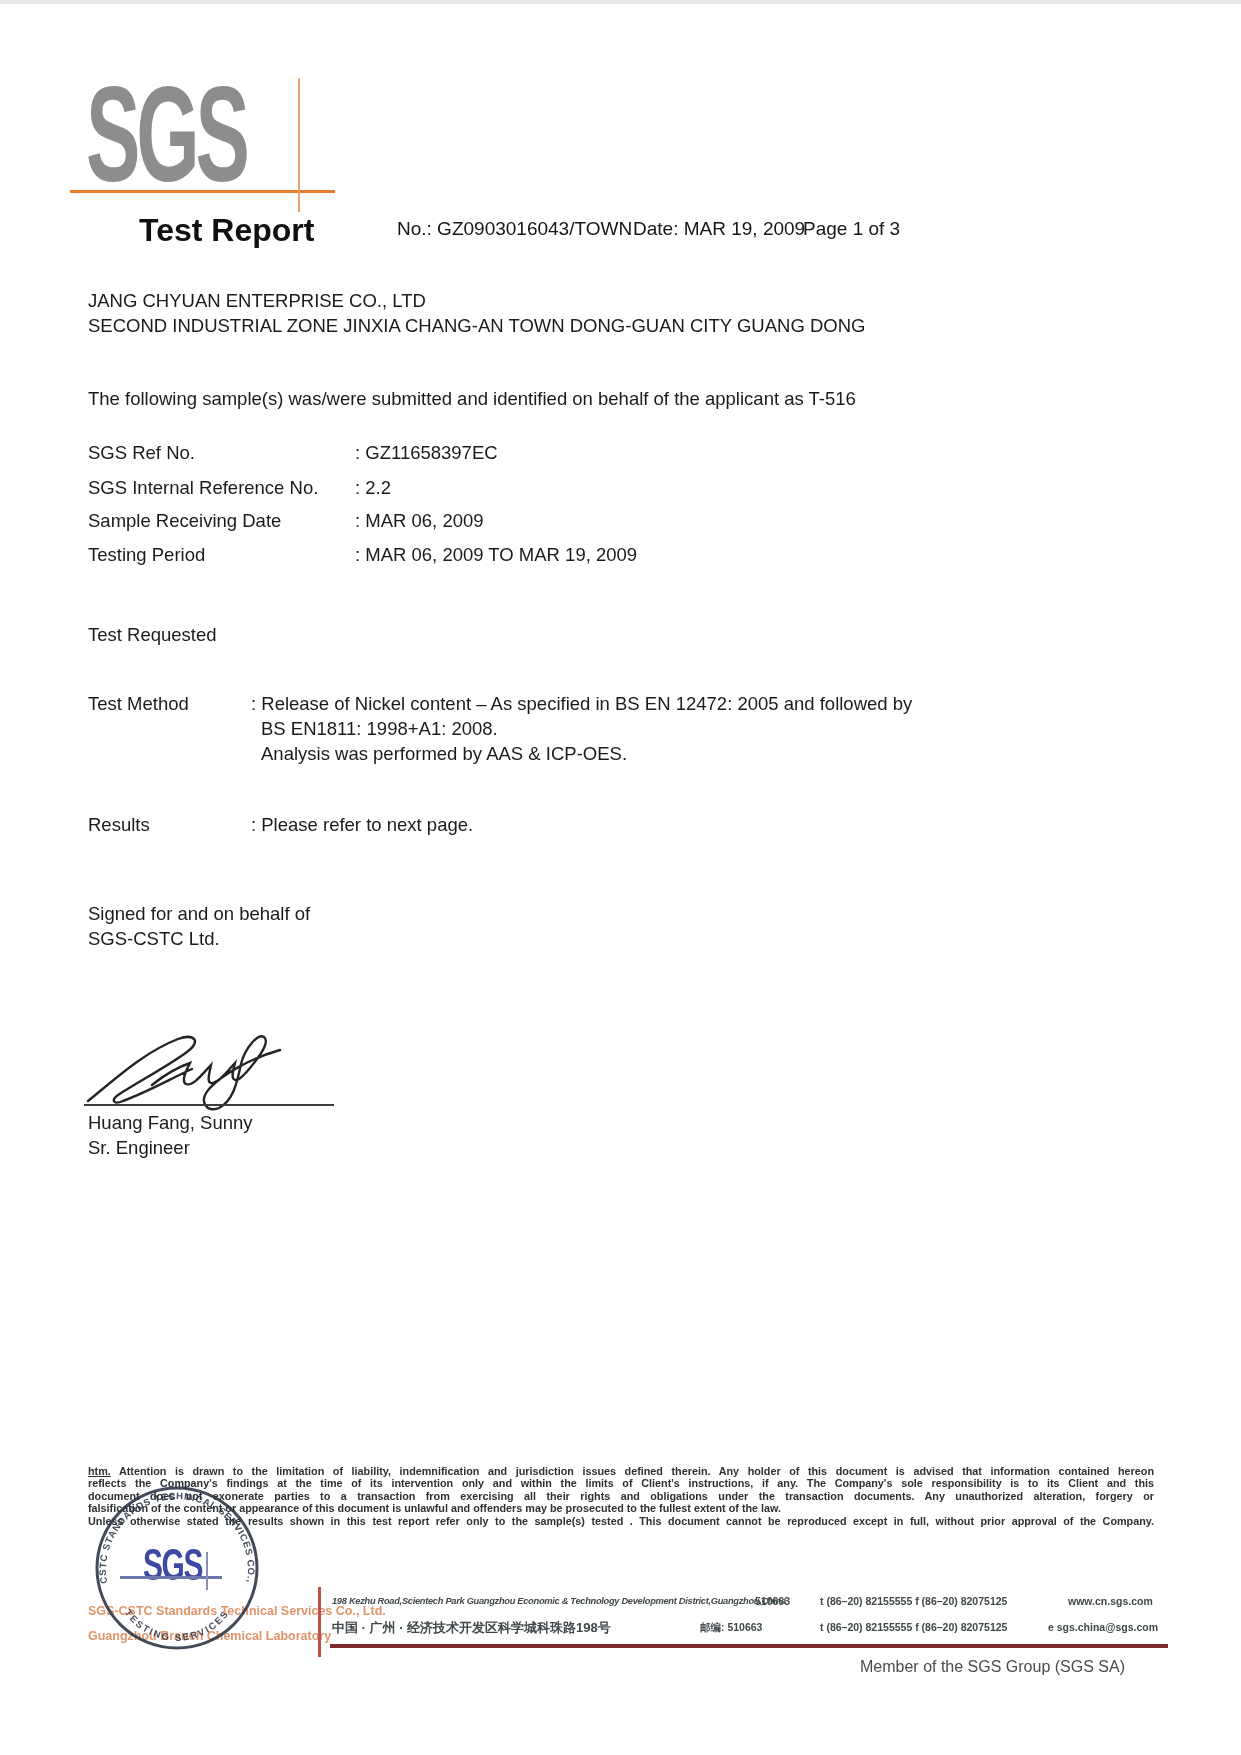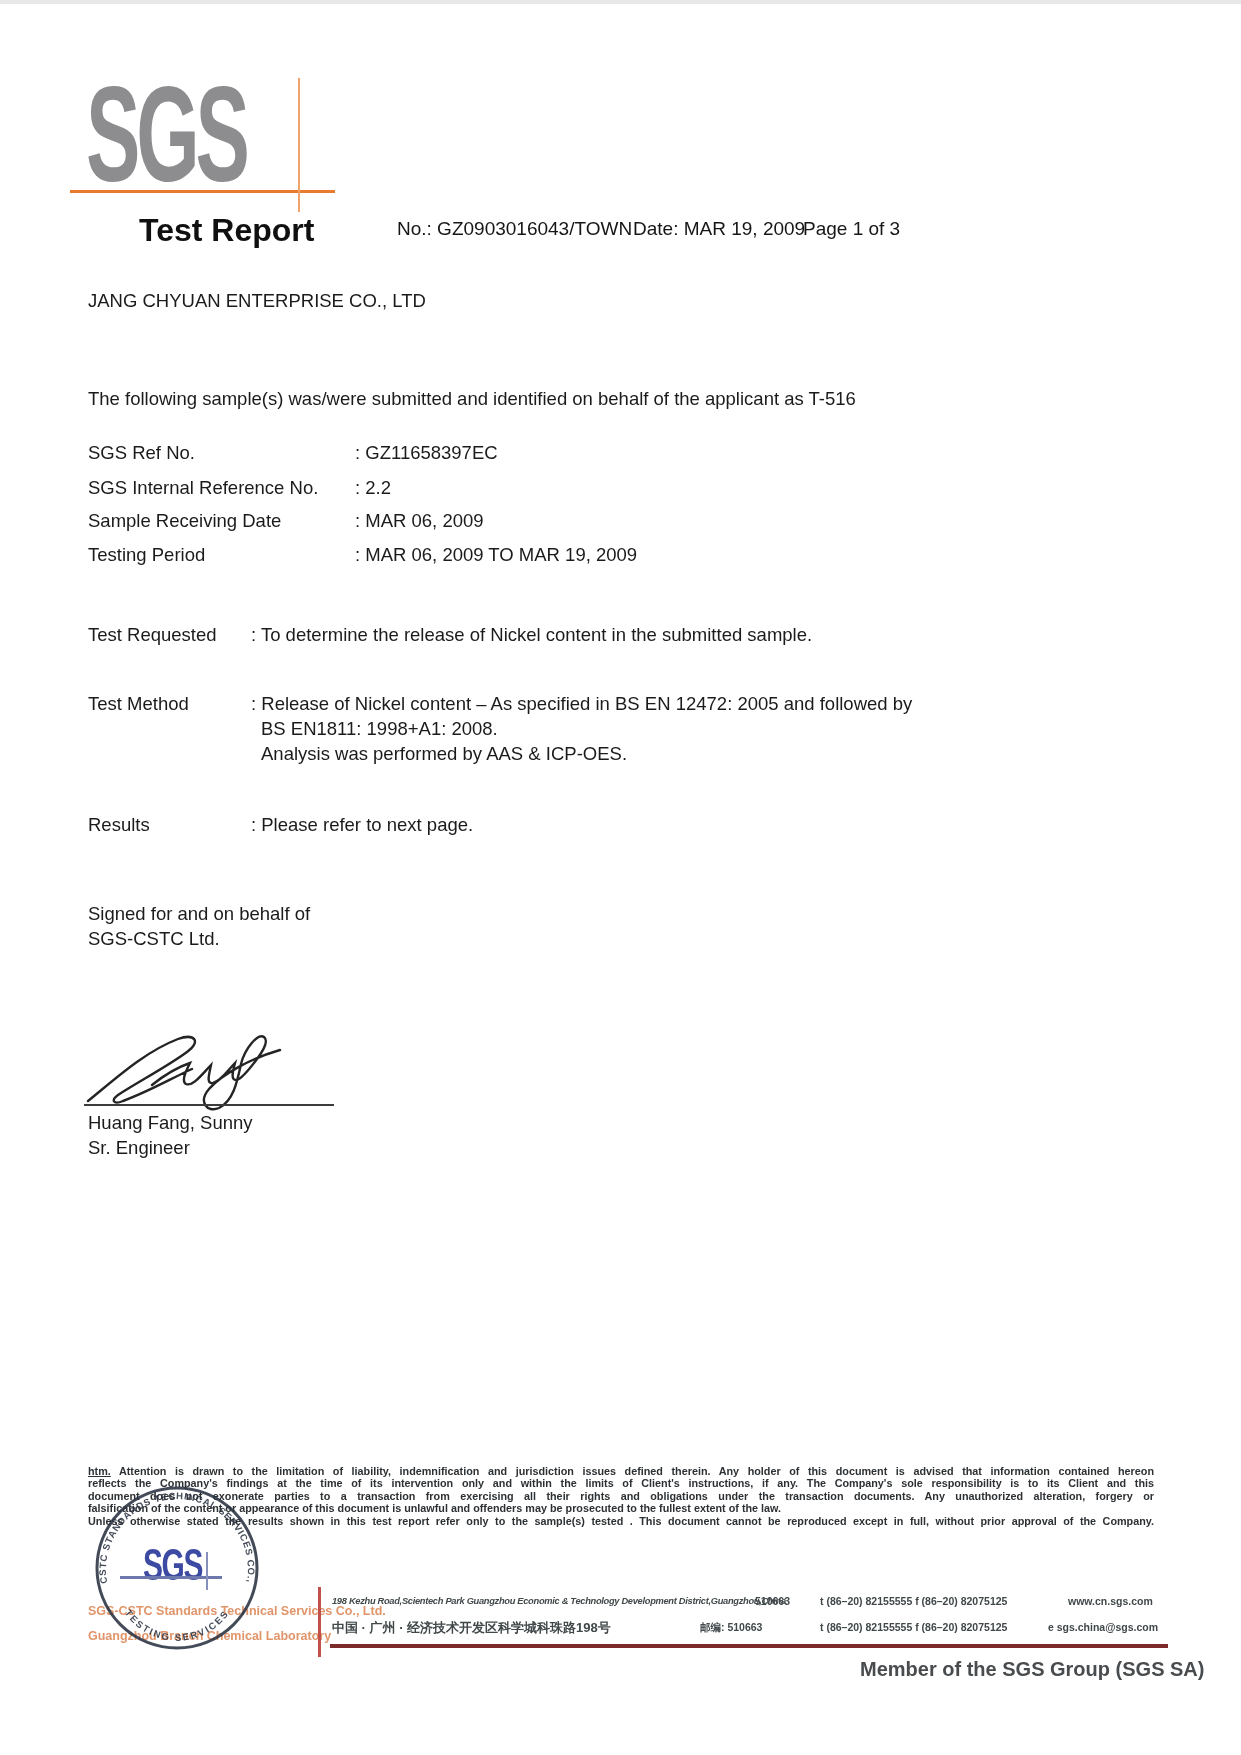--- a/index.html
+++ b/index.html
@@ -42,21 +42,21 @@
   .disclaimer a, .disclaimer .u { text-decoration:underline; color:#2d3134; }
 
   
   .f-company { font-size:12.5px; color:#e0956a; font-weight:bold; }
   .f-divider { position:absolute; left:318px; top:1583px; width:3px; height:70px; background:#c2504a; }
   .f-row { font-weight:bold; color:#40484a; }
   .f-small { font-size:9.3px; letter-spacing:-0.3px;font-style:italic; }
   .f-mid { font-size:10.5px; }
   .f-cn  { font-size:13px; }
   .f-redline { position:absolute; left:330px; top:1640px; width:838px; height:4px; background:#7d2a2a; }
-  .f-member { left:860px; top:1654px; font-size:20px; font-weight:bold; color:#494c4e; }
+  .f-member { left:860px; top:1654px; font-size:16px; font-weight:normal; color:#494c4e; }
 
   .logo-small {
     position:absolute; left:143px; top:1541px; z-index:2;
     font-weight:bold; font-size:44px; line-height:0.9;
     color:#3c4aa3; letter-spacing:-2px;
     transform:scaleX(0.68); transform-origin:left top;
   }
   .logo-small-hline { position:absolute; left:120px; top:1572px; width:102px; height:3px; background:#6d79ad; z-index:2; }
   .logo-small-vline { position:absolute; left:206px; top:1548px; width:2px; height:38px; background:#8691bb; z-index:2; }
   .stamp { position:absolute; left:90px; top:1477px; z-index:3; opacity:0.88; }
@@ -69,37 +69,37 @@
   <div class="logo-big">SGS</div>
   <div class="logo-hline"></div>
   <div class="logo-vline"></div>
 
   <div class="abs report-title">Test Report</div>
   <div class="abs hdr hdr-no">No.: GZ0903016043/TOWN</div>
   <div class="abs hdr hdr-date">Date: MAR 19, 2009</div>
   <div class="abs hdr hdr-page">Page 1 of  3</div>
 
   <div class="abs body-text lbl" style="top:286px;">JANG CHYUAN ENTERPRISE CO., LTD</div>
+  <div class="abs body-text lbl" style="top:311px;">SECOND INDUSTRIAL ZONE JINXIA CHANG-AN TOWN DONG-GUAN CITY GUANG DONG</div>
 
   <div class="abs body-text lbl" style="top:384px;">The following sample(s) was/were submitted and identified on behalf of the applicant as T-516</div>
 
   <div class="abs body-text lbl" style="top:438px;">SGS Ref No.</div>
   <div class="abs body-text" style="left:355px; top:438px;">: GZ11658397EC</div>
 
   <div class="abs body-text lbl" style="top:473px;">SGS Internal Reference No.</div>
   <div class="abs body-text" style="left:355px; top:473px;">: 2.2</div>
 
   <div class="abs body-text lbl" style="top:506px;">Sample Receiving Date</div>
   <div class="abs body-text" style="left:355px; top:506px;">: MAR 06, 2009</div>
 
   <div class="abs body-text lbl" style="top:540px;">Testing Period</div>
   <div class="abs body-text" style="left:355px; top:540px;">: MAR 06, 2009 TO MAR 19, 2009</div>
 
   <div class="abs body-text lbl" style="top:620px;">Test Requested</div>
-  <div class="abs body-text" style="left:251px; top:620px;">: To determine the release of Nickel content in the submitted sample.</div>
 
   <div class="abs body-text lbl" style="top:689px;">Test Method</div>
   <div class="abs body-text" style="left:251px; top:689px;">: Release of Nickel content – As specified in BS EN 12472: 2005 and followed by</div>
   <div class="abs body-text" style="left:261px; top:714px;">BS EN1811: 1998+A1: 2008.</div>
   <div class="abs body-text" style="left:261px; top:739px;">Analysis was performed by AAS &amp; ICP-OES.</div>
 
   <div class="abs body-text lbl" style="top:810px;">Results</div>
   <div class="abs body-text" style="left:251px; top:810px;">: Please refer to next page.</div>
 
   <div class="abs body-text lbl" style="top:899px;">Signed for and on behalf of</div>

